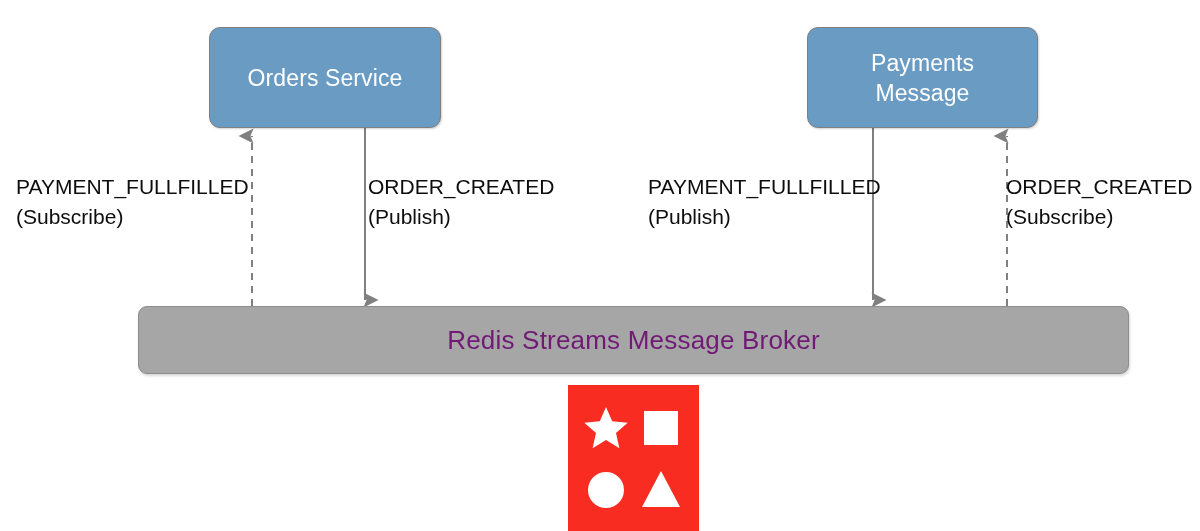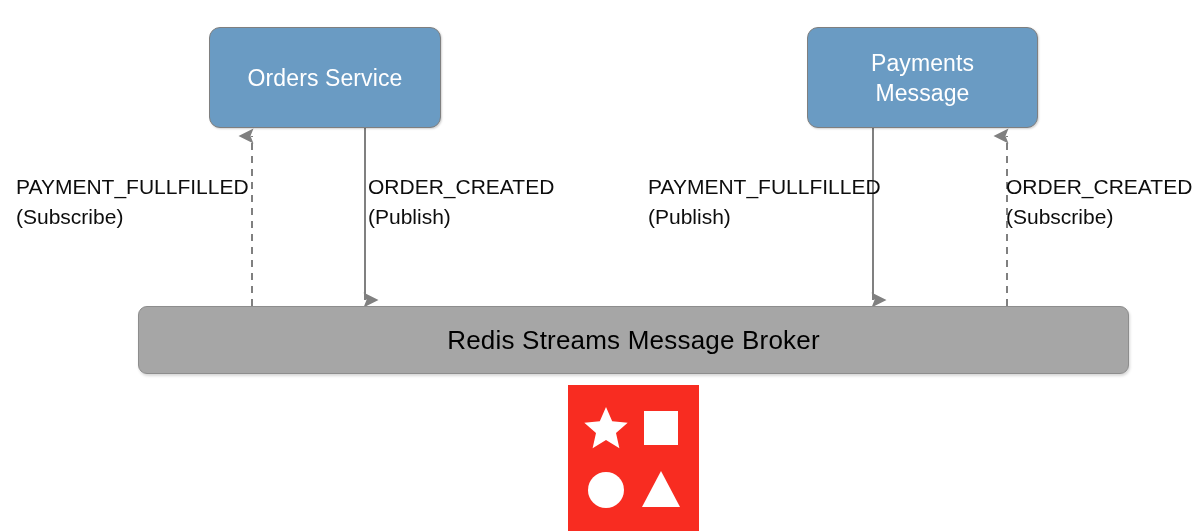--- a/index.html
+++ b/index.html
@@ -46,21 +46,21 @@
     top: 306px;
     width: 991px;
     height: 68px;
     background: #a6a6a6;
     border: 1px solid #8d8d8d;
     border-radius: 9px;
     box-sizing: border-box;
     display: flex;
     align-items: center;
     justify-content: center;
-    color: #000000;
+    color: #701a75;
     font-size: 26px;
     letter-spacing: 0.2px;
     box-shadow: 1px 2px 3px rgba(0,0,0,0.16);
   }
 
   
   #connectors {
     position: absolute;
     left: 0; top: 0;
     width: 1200px; height: 531px;

